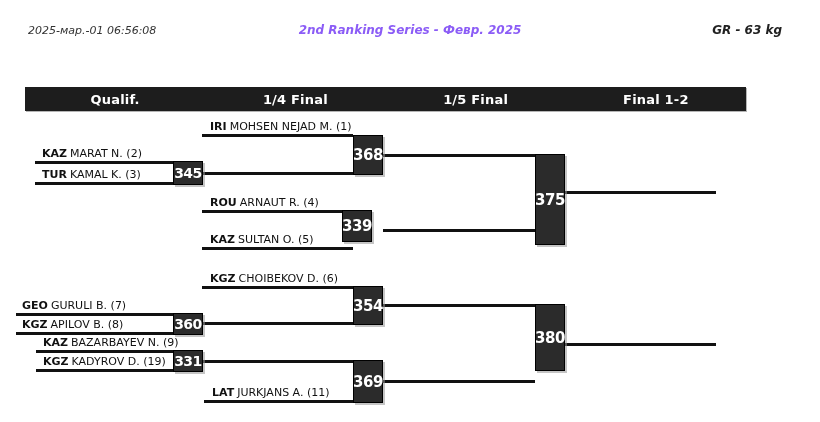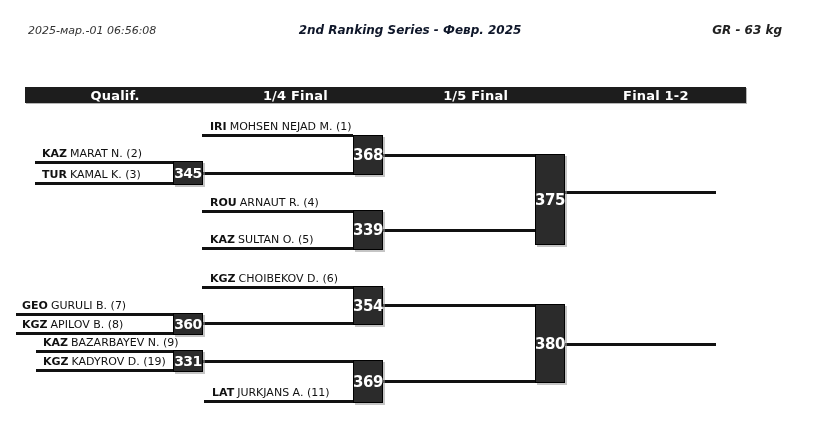--- a/index.html
+++ b/index.html
@@ -11,27 +11,27 @@
   html,body{margin:0;padding:0;background:#ffffff;}
   .page{
     position:relative;width:820px;height:422px;background:#ffffff;overflow:hidden;
     font-family:"DejaVu Sans","Liberation Sans",sans-serif;color:#1a1a1a;
   }
   .hdr-timestamp{
     position:absolute;left:28px;top:24px;font-size:11px;font-style:italic;color:#333;
   }
   .hdr-title{
     position:absolute;left:0;right:0;top:23px;text-align:center;
-    font-size:12px;font-weight:bold;font-style:italic;color:#0f172a;
+    font-size:12px;font-weight:bold;font-style:italic;color:#8b5cf6;
   }
   .hdr-category{
     position:absolute;right:38px;top:23px;font-size:12px;font-weight:bold;font-style:italic;color:#222;
   }
   .round-bar{
-    position:absolute;left:25px;top:87px;width:721px;height:16px;
+    position:absolute;left:25px;top:87px;width:721px;height:24px;
     background:var(--bar);display:flex;box-shadow:1px 1px 0 #b5b5b5;
   }
   .round-bar .round{
     flex:1;display:flex;align-items:center;justify-content:center;
     color:#ffffff;font-size:13px;font-weight:bold;letter-spacing:.2px;
   }
   .entry{
     position:absolute;font-size:11px;line-height:13px;white-space:nowrap;color:#111;z-index:3;
   }
   .entry b{margin-right:3px;}
@@ -103,29 +103,29 @@
     </div>
   <div class="mbox small" style="left:173px;top:313px;height:22px">
       <span>360</span>
     </div>
   <div class="mbox small" style="left:173px;top:350px;height:22px">
       <span>331</span>
     </div>
   <div class="mbox" style="left:353px;top:135px;height:40px">
       <span>368</span>
     </div>
-  <div class="mbox" style="left:353px;top:210px;height:40px">
+  <div class="mbox" style="left:342px;top:210px;height:32px">
       <span>339</span>
     </div>
   <div class="mbox" style="left:353px;top:286px;height:39px">
       <span>354</span>
     </div>
   <div class="mbox" style="left:353px;top:360px;height:43px">
       <span>369</span>
     </div>
   <div class="mbox" style="left:535px;top:154px;height:91px">
       <span>375</span>
     </div>
-  <div class="mbox" style="left:535px;top:304px;height:79px">
+  <div class="mbox" style="left:535px;top:304px;height:67px">
       <span>380</span>
     </div>
 
 </div>
 
 </body></html>

